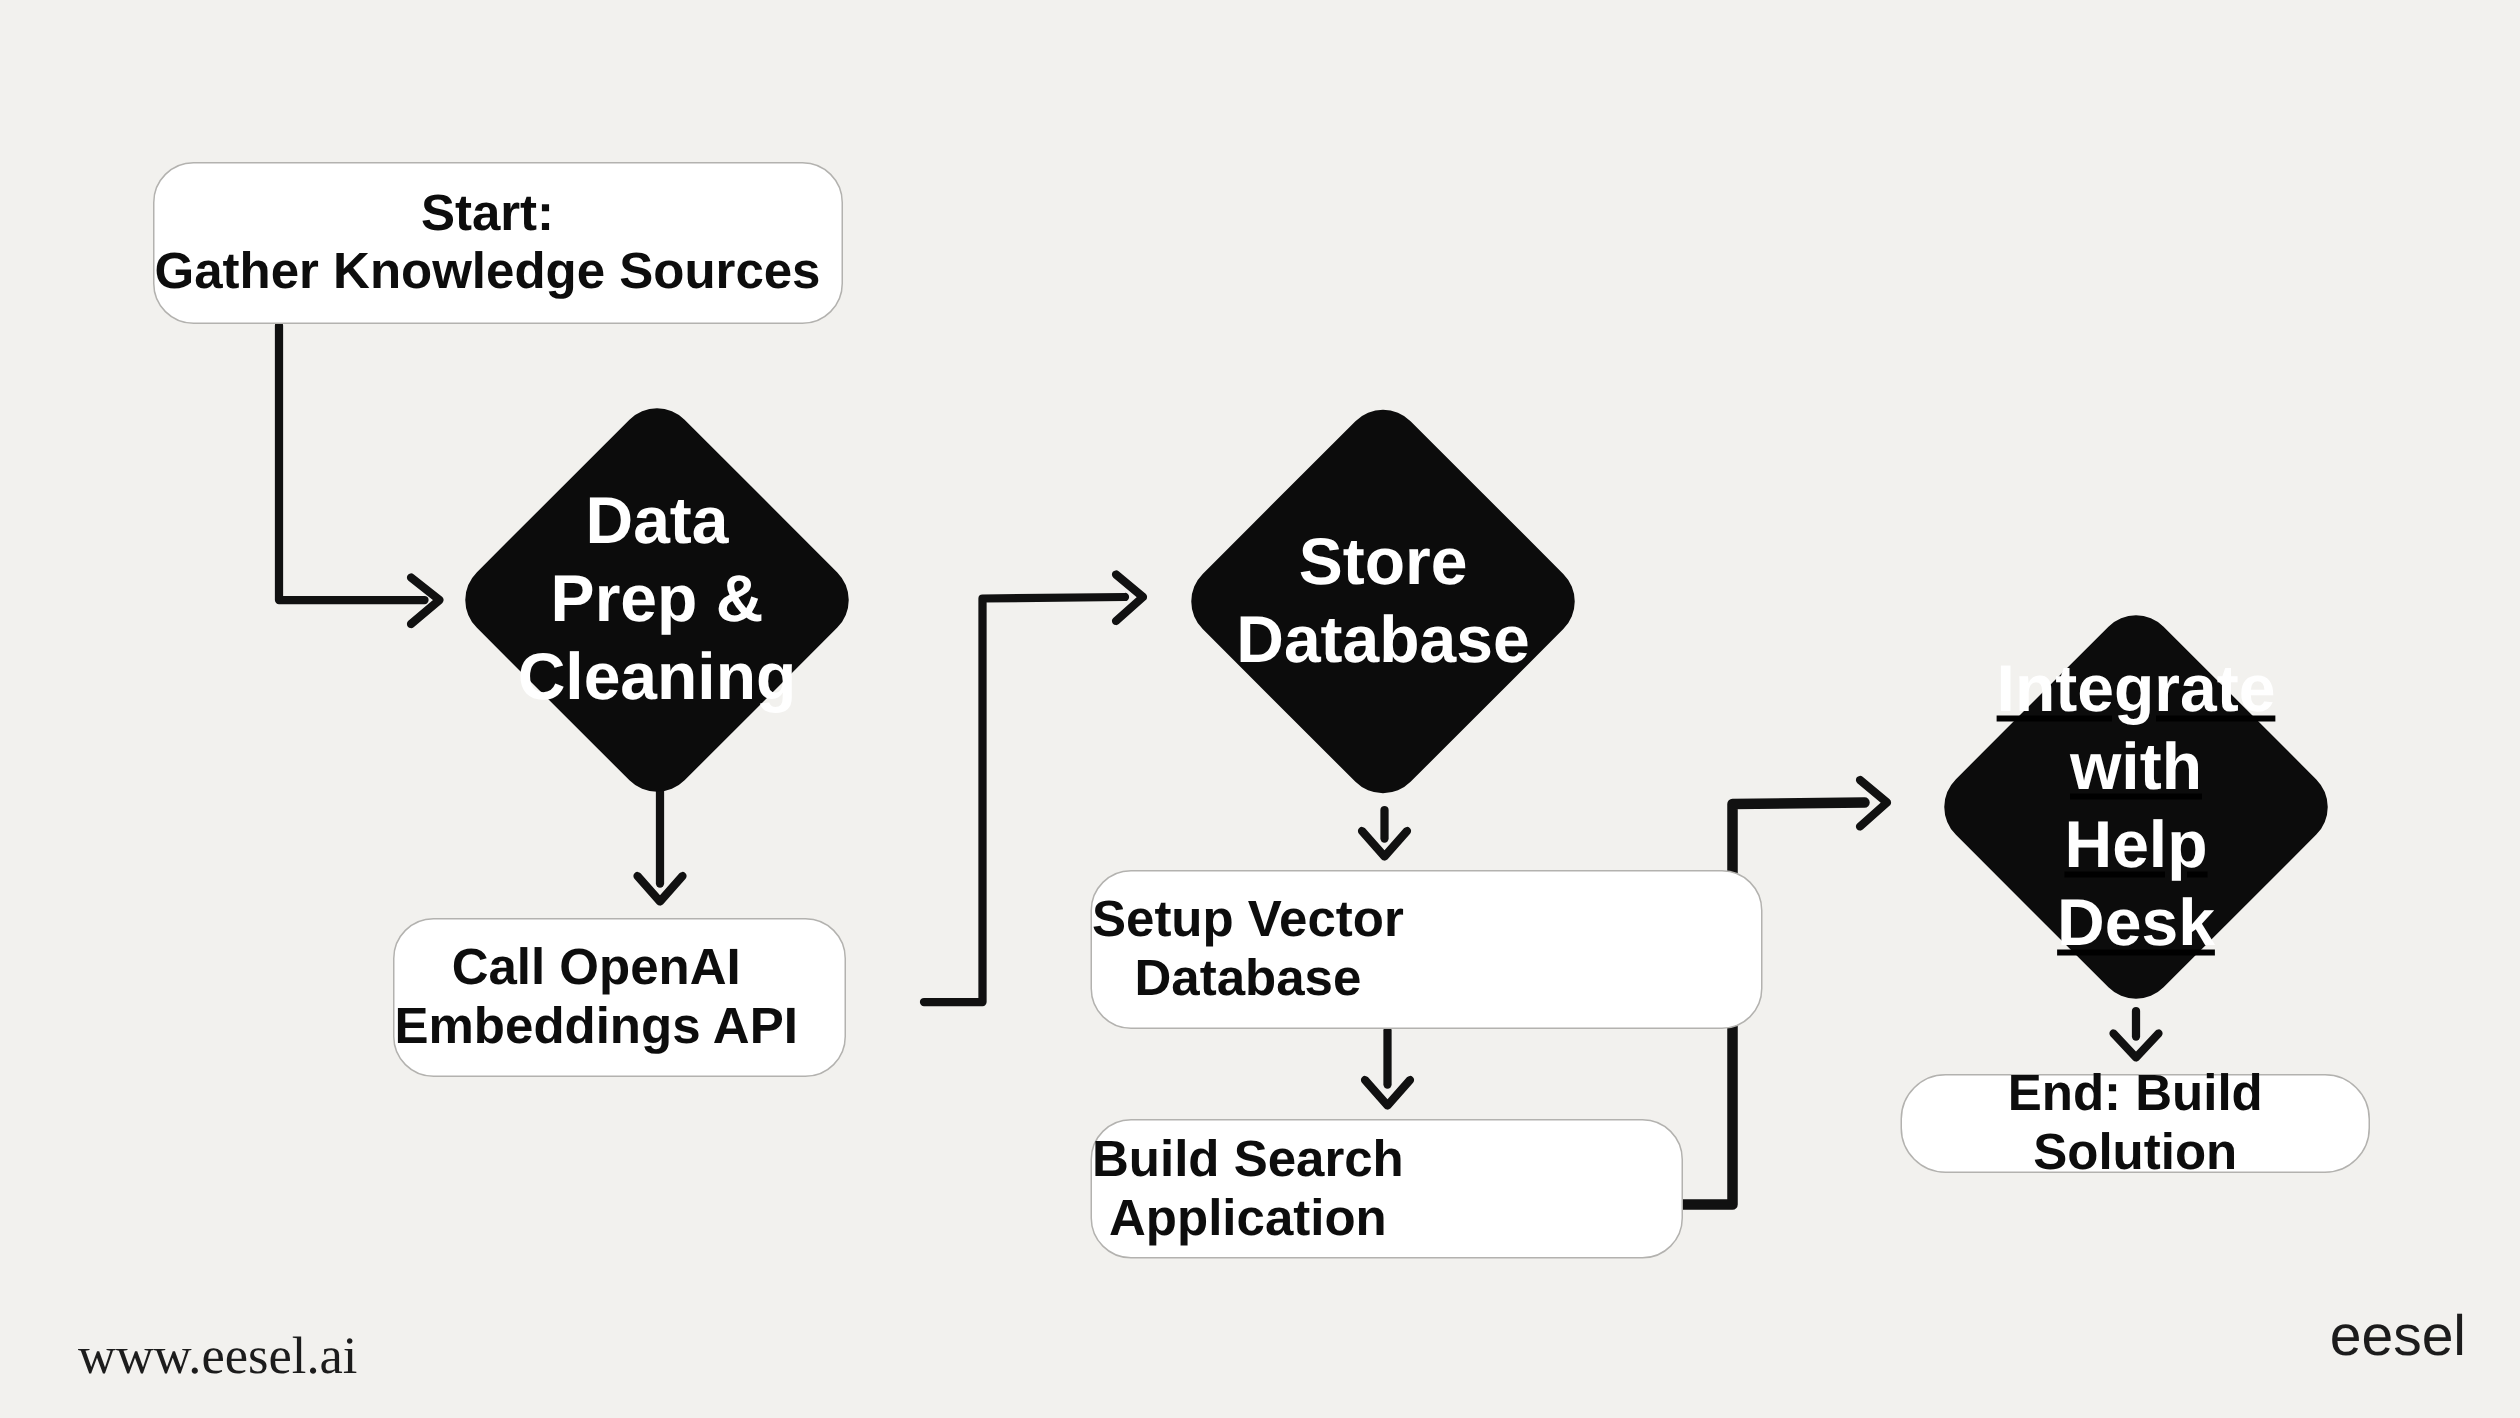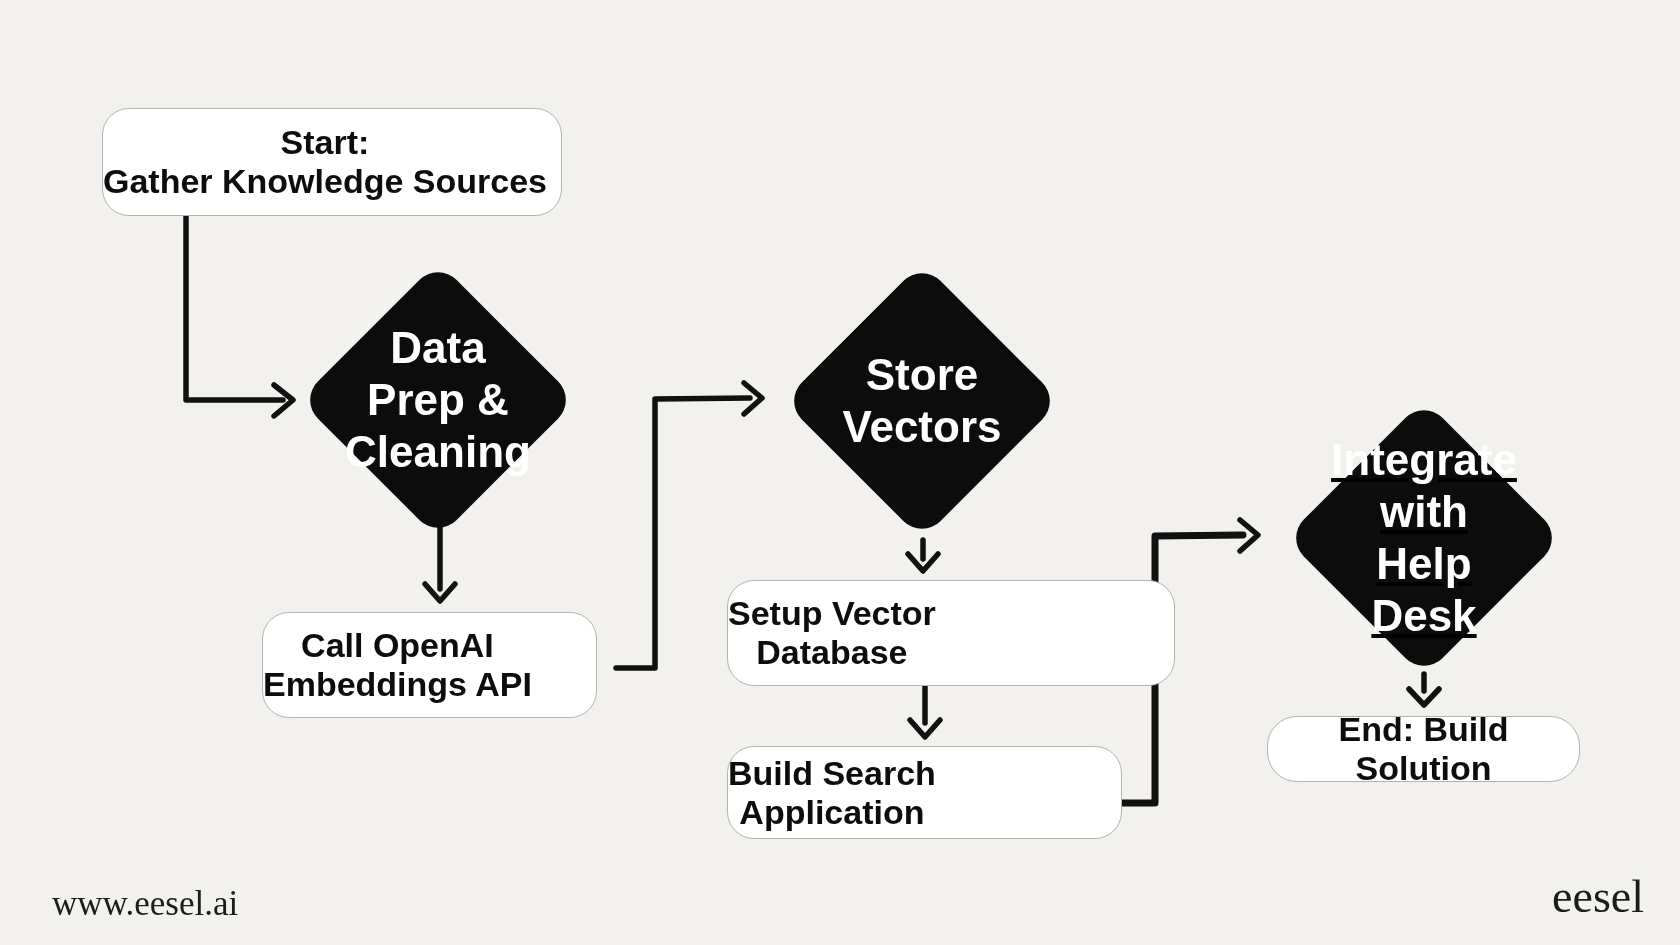--- a/index.html
+++ b/index.html
@@ -35,36 +35,36 @@
   }
   .diamond{width:196px;height:196px;}
   .diamond-shape{
     position:absolute;inset:0;background:var(--c-diamond-fill);
     border-radius:26px;transform:rotate(45deg);
   }
   .diamond .label{position:relative;width:280px;font-size:44px;line-height:1.18;color:var(--c-diamond-text);}
 
   .start-box{left:102px;top:108px;width:460px;height:108px;}
   .diamond-data-prep{left:340px;top:302px;}
-  .call-openai-box{left:262px;top:612px;width:335px;height:106px;}
+  .call-openai-box{left:262px;top:612px;width:302px;height:106px;}
   .diamond-store-vectors{left:824px;top:303px;}
   .setup-db-box{left:727px;top:580px;width:448px;height:106px;}
   .build-search-box{left:727px;top:746px;width:395px;height:93px;}
   .diamond-integrate{left:1326px;top:440px;text-decoration:underline;}
   .end-box{left:1267px;top:716px;width:313px;height:66px;border-radius:30px;}
 
   .footer-url{
     position:absolute;left:52px;top:884px;
     font-family:"Liberation Serif","DejaVu Serif",serif;
     font-size:35px;color:var(--c-footer-text);
   }
   .brand-logo{
     position:absolute;right:36px;top:870px;
-    font-family:Liberation Serif, serif;
-    font-size:46px;color:var(--c-footer-text);
+    font-family:Liberation Sans, sans-serif;
+    font-size:38px;color:var(--c-footer-text);
   }
 </style>
 </head>
 <body>
 
 <div class="canvas">
 
   <svg class="edges" viewBox="0 0 1680 945" aria-hidden="true">
     <g>
       <path class="shaft" d="M 186 217 L 186 400 L 283 400"></path>
@@ -108,21 +108,21 @@
   </div>
 
   <div class="node rect call-openai-box">
     <span class="label">Call OpenAI
 Embeddings API</span>
   </div>
 
   <div class="node diamond diamond-store-vectors">
     <div class="diamond-shape"></div>
     <span class="label">Store
-Vectors</span>
+Database</span>
   </div>
 
   <div class="node rect setup-db-box">
     <span class="label">Setup Vector
 Database</span>
   </div>
 
   <div class="node rect build-search-box">
     <span class="label">Build Search
 Application</span>

